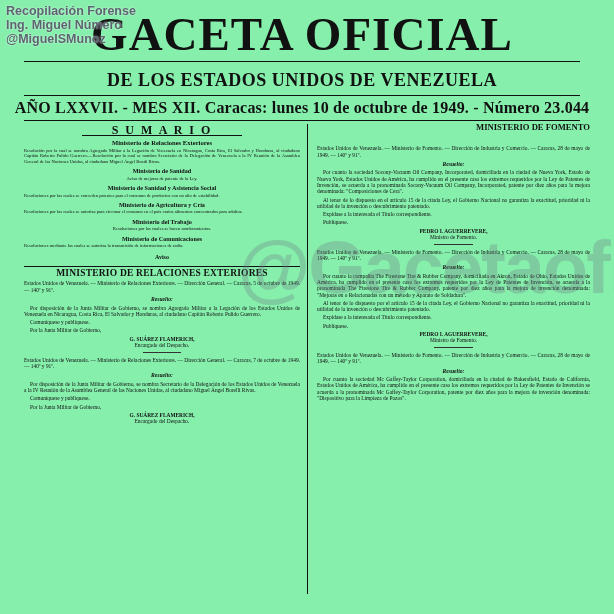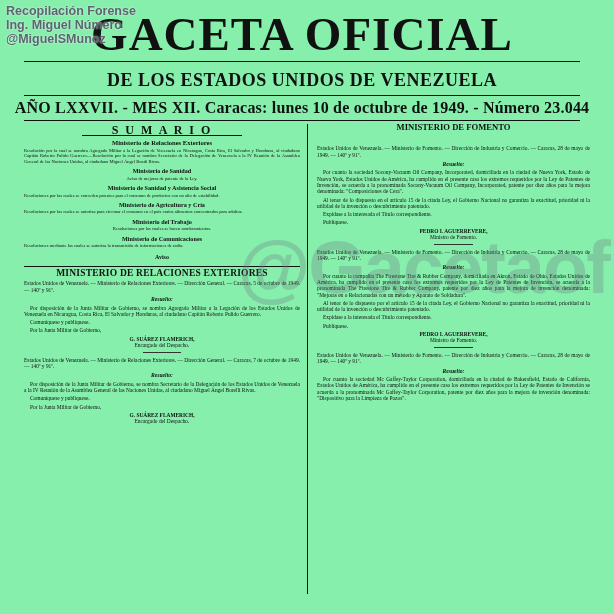--- a/index.html
+++ b/index.html
@@ -152,21 +152,21 @@
     line-height:6.4px;
     margin-top:2px;
   }
   .sign .name{font-weight:bold;font-variant:small-caps;}
   .dash{
     width:14%;
     border:0;border-top:.8px solid #333;
     margin:3px auto;
   }
   .rhead{
-    text-align:center;
+    text-align:right;
     font-weight:bold;
     font-size:8.6px;
     margin:0 0 15px 0;
   }
   .indent{text-indent:6px;}
 </style>
 </head>
 <body>
 
 <div class="page">

